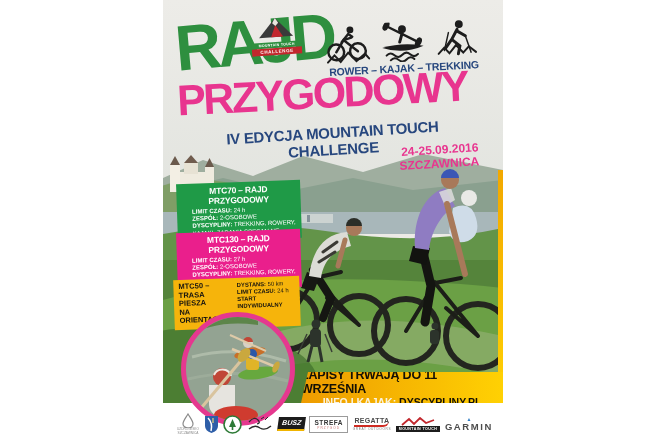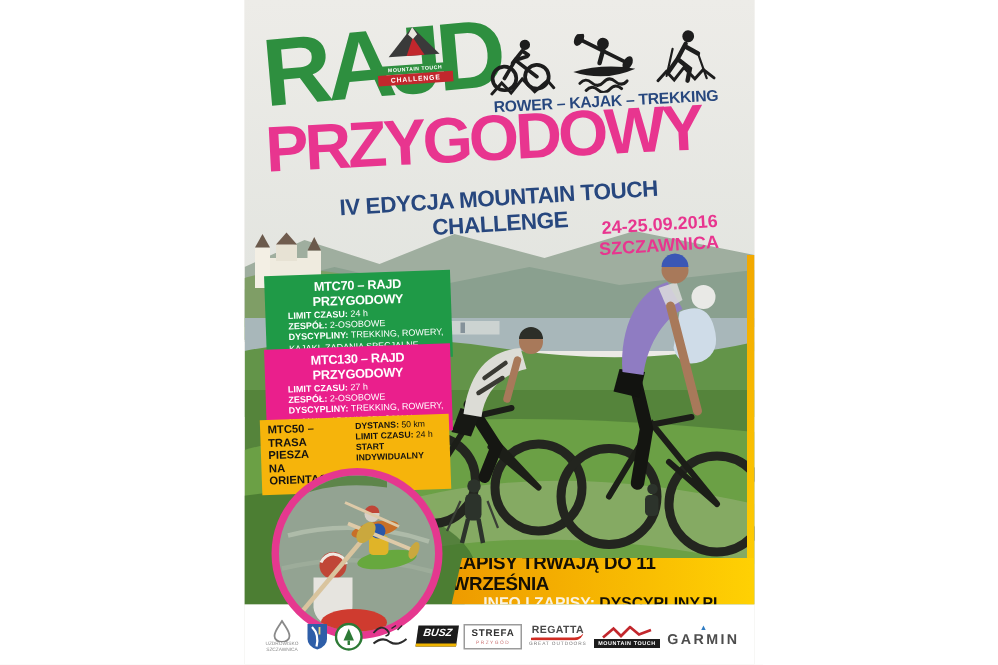--- a/index.html
+++ b/index.html
@@ -236,21 +236,21 @@
         <path d="M28,58 a9,9 0 0 1 17,1" stroke="#efe9e2" stroke-width="2" fill="none"></path>
         <path d="M23,68 h26 v18 a8 8 0 0 1 -26,2 z" fill="#e6e4df"></path>
         <line x1="16" y1="90" x2="58" y2="40" stroke="#d9c49e" stroke-width="3"></line>
         <ellipse cx="58" cy="38" rx="5" ry="8" fill="#caa83e" transform="rotate(40 58 38)"></ellipse>
         <ellipse cx="50" cy="98" rx="22" ry="9" fill="#cf3b2f"></ellipse>
       </svg>
     </div>
 
     <div class="banner">
       <div class="b1">ZAPISY TRWAJĄ DO 11 WRZEŚNIA</div>
-      <div class="b2"><span>INFO I ZAPISY: </span><b>DYSCYPLINY.PL</b></div>
+      <div class="b2"><span>INFO I KAJAK: </span><b>DYSCYPLINY.PL</b></div>
     </div>
 
     <div class="logos">
       <div class="logo">
         <svg width="12" height="15" viewBox="0 0 12 15">
           <path d="M6,1 C9,6 11,8 11,11 a5,4 0 0 1 -10,0 C1,8 3,6 6,1 Z" fill="none" stroke="#8a8a8a" stroke-width="1.2"></path>
         </svg>
         <div class="tiny">UZDROWISKO</div>
         <div class="tiny">SZCZAWNICA</div>
       </div>

